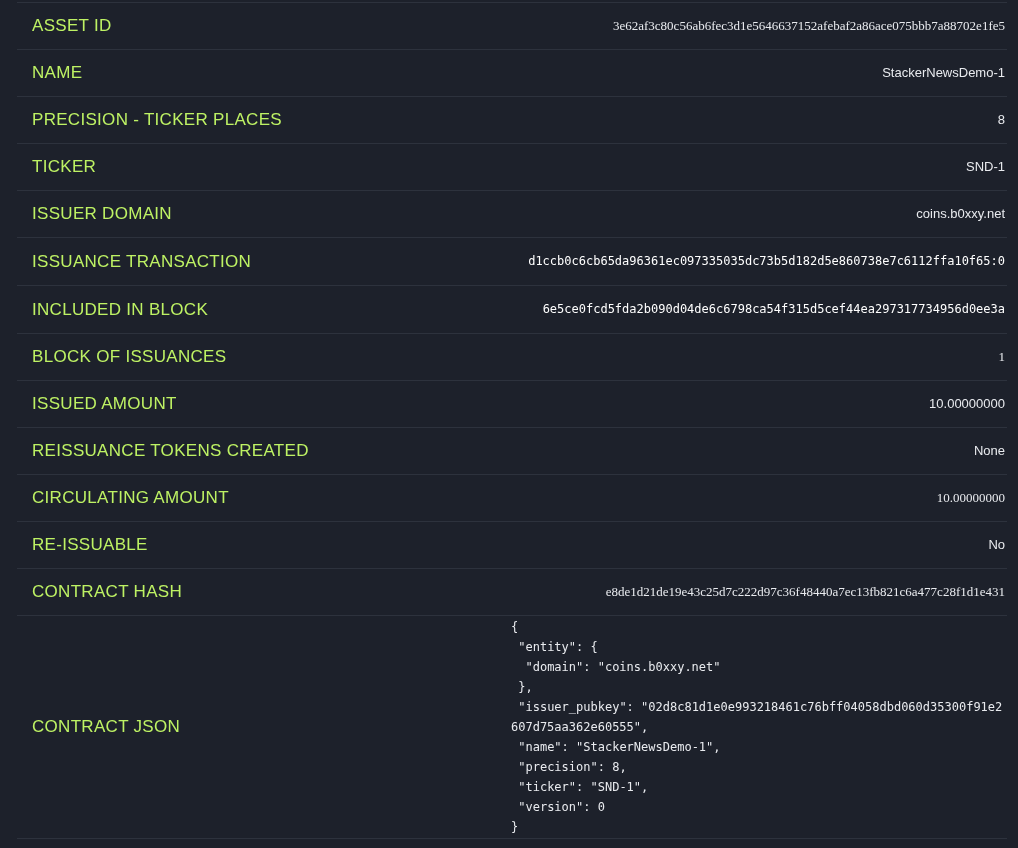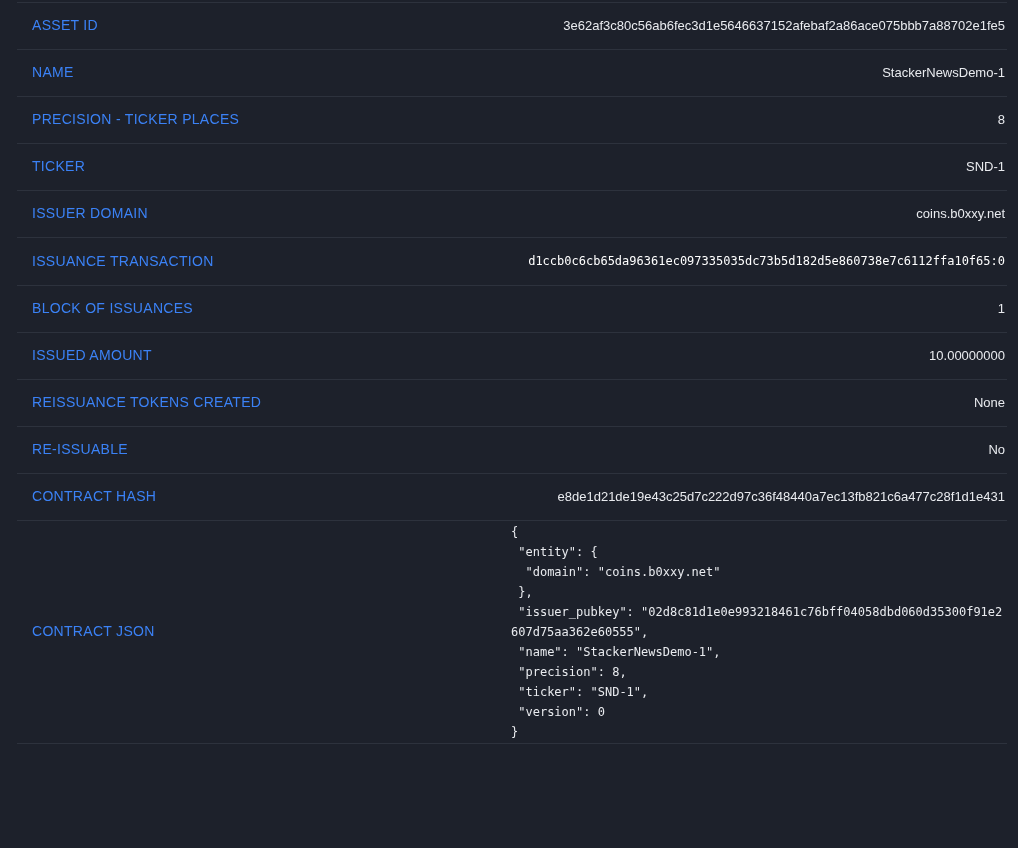--- a/index.html
+++ b/index.html
@@ -17,37 +17,37 @@
     width: 990px;
     margin: 2px 11px 0 17px;
   }
   col.c-label { width: 494px; }
   td {
     border-top: 1px solid #2d323d;
     vertical-align: middle;
   }
   tr.last-row td { border-bottom: 1px solid #2d323d; }
   td.label {
-    color: #3b82f6;
-    font-size: 14px;
+    color: #bef264;
+    font-size: 17px;
     letter-spacing: 0.3px;
     padding: 14px 0 15px 15px;
     line-height: 17px;
     white-space: nowrap;
   }
   td.value {
     text-align: right;
     color: #e9ebef;
     font-size: 13px;
     line-height: 17px;
     padding: 14px 2px 15px 0;
     word-break: break-all;
   }
   .mono {
-    font-family: Liberation Sans, sans-serif;
+    font-family: Liberation Serif, serif;
     font-size: 12px;
   }
   a.hash-link {
     font-family: "DejaVu Sans Mono", monospace;
     font-size: 12px;
     color: #ffffff;
     text-decoration: none;
     cursor: pointer;
   }
   td.json-cell {
@@ -92,30 +92,38 @@
     </tr>
     <tr>
       <td class="label">ISSUER DOMAIN</td>
       <td class="value">coins.b0xxy.net</td>
     </tr>
     <tr>
       <td class="label">ISSUANCE TRANSACTION</td>
       <td class="value"><a class="hash-link">d1ccb0c6cb65da96361ec097335035dc73b5d182d5e860738e7c6112ffa10f65:0</a></td>
     </tr>
     <tr>
+      <td class="label">INCLUDED IN BLOCK</td>
+      <td class="value"><a class="hash-link">6e5ce0fcd5fda2b090d04de6c6798ca54f315d5cef44ea297317734956d0ee3a</a></td>
+    </tr>
+    <tr>
       <td class="label">BLOCK OF ISSUANCES</td>
       <td class="value mono">1</td>
     </tr>
     <tr>
       <td class="label">ISSUED AMOUNT</td>
       <td class="value">10.00000000</td>
     </tr>
     <tr>
       <td class="label">REISSUANCE TOKENS CREATED</td>
       <td class="value">None</td>
+    </tr>
+    <tr>
+      <td class="label">CIRCULATING AMOUNT</td>
+      <td class="value mono">10.00000000</td>
     </tr>
     <tr>
       <td class="label">RE-ISSUABLE</td>
       <td class="value">No</td>
     </tr>
     <tr>
       <td class="label">CONTRACT HASH</td>
       <td class="value mono">e8de1d21de19e43c25d7c222d97c36f48440a7ec13fb821c6a477c28f1d1e431</td>
     </tr>
     <tr class="last-row">

